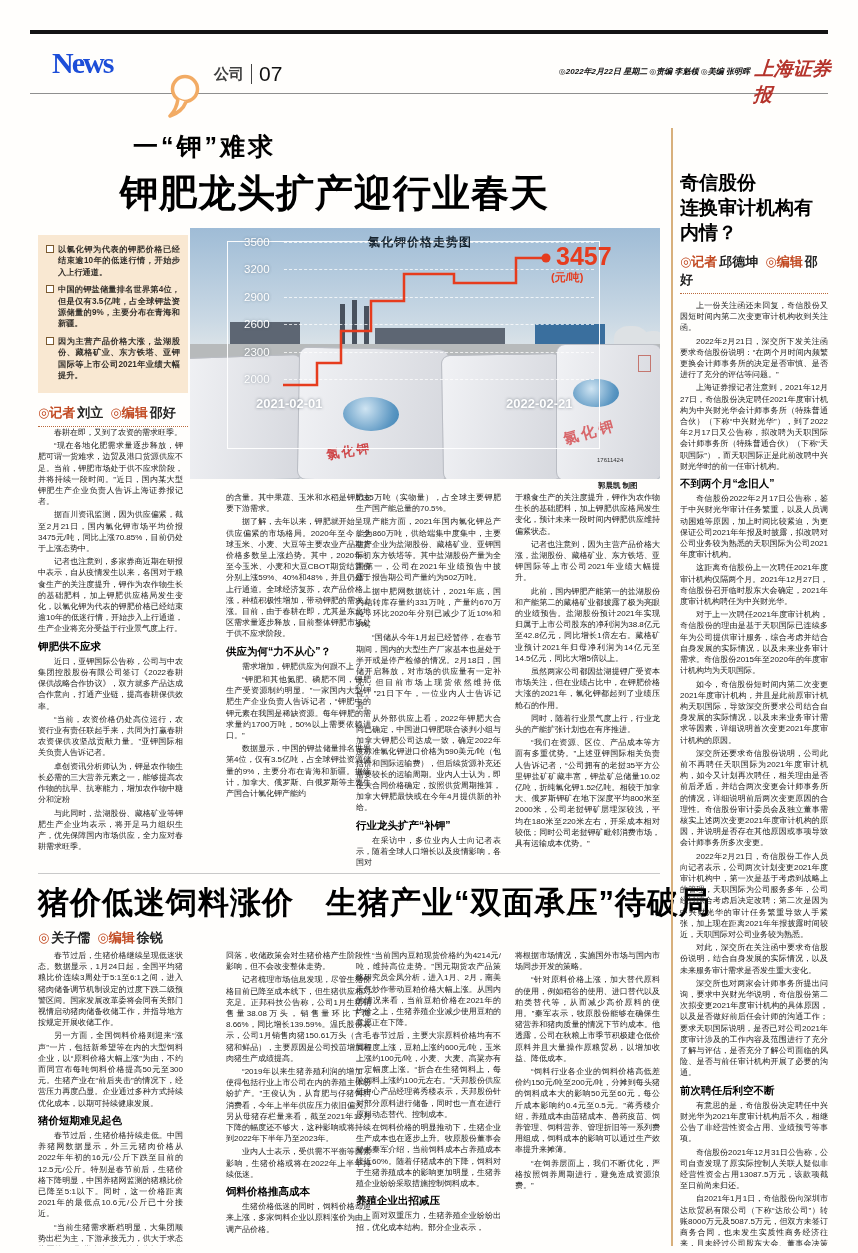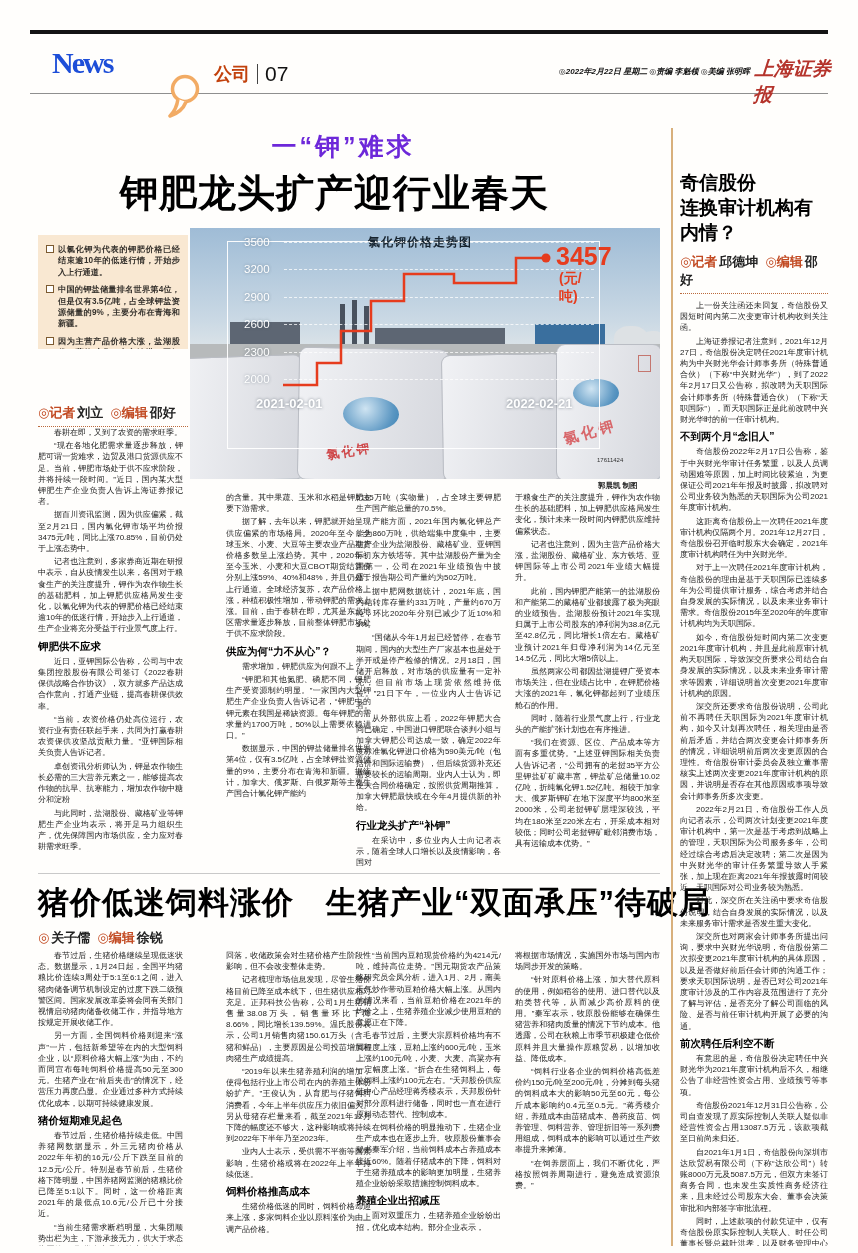--- a/index.html
+++ b/index.html
@@ -5,31 +5,31 @@
   html,body{margin:0;padding:0;background:#fff;}
   *{box-sizing:border-box;-webkit-text-size-adjust:none;}
   .page{position:relative;width:858px;height:1253px;margin:0 auto;background:#fffefc;
         font-family:"Liberation Sans","DejaVu Sans",sans-serif;color:#1c1c1c;overflow:hidden;}
   .abs{position:absolute;}
   
   .topbar{left:30px;top:30px;width:798px;height:4px;background:#141414;}
   .news-logo{left:52px;top:46px;font-size:30px;font-weight:800;letter-spacing:-2px;color:#1d4ed8;font-family:Liberation Serif, serif;}
   .bubble{left:164px;top:74px;width:42px;height:44px;z-index:3;}
   .section-wrap{left:214px;top:62px;display:flex;align-items:center;gap:7px;}
-  .section-name{font-size:18px;font-weight:800;color:#c2410c;}
+  .section-name{font-size:15px;font-weight:800;color:#404040;}
   .vbar{width:1px;height:20px;background:#444;display:inline-block;}
   .page-no{font-size:21px;font-weight:400;color:#111;}
   .head-line{left:30px;top:93px;width:798px;height:1px;background:#8f8f8f;}
   .dateline{left:470px;top:66px;width:280px;font-size:8px;font-weight:700;color:#111;text-align:right;font-style:italic;}
   .paper-name{left:754px;top:56px;width:78px;font-family:"Liberation Serif","DejaVu Serif",serif;
               font-style:italic;font-weight:700;font-size:19px;color:#b5342c;transform:skewX(-4deg);}
   
-  .kicker{left:133px;top:130px;width:420px;text-align:center;font-size:25px;font-weight:600;letter-spacing:3px;color:#6d28d9;}
+  .kicker{left:133px;top:130px;width:420px;font-size:25px;font-weight:600;letter-spacing:3px;color:#000000;}
   .lead-headline{left:120px;top:168px;width:540px;font-size:38px;font-weight:900;letter-spacing:1px;color:#000;white-space:nowrap;}
-  .hl-box{left:38px;top:235px;width:150px;height:114px;background:#f9e8d2;padding:9px 8px;overflow:hidden;}
+  .hl-box{left:38px;top:235px;width:150px;height:158px;background:#f9e8d2;padding:9px 8px;overflow:hidden;}
   .bullet{display:flex;gap:4px;margin-bottom:6px;}
   .cb{flex:0 0 8px;width:8px;height:8px;border:1.5px solid #7c5a30;background:#fff;margin-top:1px;}
   .bt{font-size:8.2px;line-height:11.4px;font-weight:700;color:#35312c;text-align:justify;}
   .byline{font-size:13px;font-weight:700;color:#222;}
   .byline .by-label{color:#c24a22;margin-right:2px;}
   .byline .by-name{margin-right:7px;}
   .byline.ruled{border-bottom:1px dotted #bb6a3c;padding-bottom:4px;}
   .lead-byline{left:38px;top:404px;width:150px;}
   
   .photo{left:190px;top:228px;width:470px;height:251px;overflow:hidden;background:linear-gradient(#9fbcd6 0px,#c9d8e4 90px,#dbe3e8 120px);}
@@ -42,21 +42,21 @@
   .bag-label{position:absolute;font-weight:800;color:#cf4a4c;letter-spacing:2px;white-space:nowrap;}
   .bag-logo{position:absolute;border-radius:50%;background:radial-gradient(circle at 40% 35%,#cfe4f2,#5a96c2 70%,#3c82b4);}
   .stamp{position:absolute;width:13px;height:17px;border:1.5px solid #c4766f;}
   .chart-box{position:absolute;left:37px;top:13px;width:373px;height:208px;border:1.5px solid rgba(255,255,255,.95);}
   .chart-title{position:absolute;left:140px;top:-8px;font-size:12px;font-weight:800;color:#16232e;letter-spacing:1px;}
   .grid-row{position:absolute;left:0;width:100%;height:0;}
   .ytick{position:absolute;left:16px;top:0;transform:translateY(-50%);font-size:11.5px;font-weight:400;color:#fff;text-shadow:0 0 3px rgba(40,60,80,.45);}
   .gridline{position:absolute;left:56px;right:5px;top:0;border-top:1px dashed rgba(255,255,255,.75);}
   .chart-svg{position:absolute;left:0;top:0;}
   .chart-end-val{position:absolute;left:328px;top:0px;font-size:25px;font-weight:800;color:#e63c1e;}
-  .chart-end-unit{position:absolute;left:331px;top:28px;font-size:14px;font-weight:700;color:#e63c1e;}
+  .chart-end-unit{position:absolute;left:323px;top:28px;font-size:11px;font-weight:700;color:#e63c1e;}
   .xlabel{position:absolute;top:154px;font-size:13px;font-weight:800;color:#fff;text-shadow:0 0 3px rgba(30,45,60,.5);}
   .xlabel.x1{left:28px;} .xlabel.x2{left:278px;}
   .photo-credit{left:598px;top:481px;font-size:7.5px;font-weight:700;color:#222;}
   
   .col{overflow:hidden;font-size:8px;line-height:11.2px;color:#1b1b1b;}
   .para{margin:0 0 2px;text-indent:2em;text-align:justify;}
   .para.cont{text-indent:0;}
   .subhead{font-size:10.5px;font-weight:800;color:#000;margin:6px 0 4px;text-indent:0;}
   .c1{left:38px;width:145px;}  .c2{left:197px;width:145px;margin-left:29px;}
   .c3{left:356px;width:145px;} .c4{left:515px;width:145px;}
@@ -248,20 +248,21 @@
 
   <div class="abs v-divider"></div>
   <aside class="abs right-art">
     <h2 class="r-headline">
       <span>奇信股份</span><br>
       <span>连换审计机构有内情？</span>
     </h2>
     <div class="byline"><span class="by-label">◎记者</span><span class="by-name">邱德坤</span><span class="by-label">◎编辑</span><span class="by-name">邵好</span></div>
     <div class="col-flow col" style="position:static;height:auto;">
         <p class="para">上一份关注函还未回复，奇信股份又因短时间内第二次变更审计机构收到关注函。</p>
+        <p class="para">2022年2月21日，深交所下发关注函要求奇信股份说明：“在两个月时间内频繁更换会计师事务所的决定是否审慎、是否进行了充分的评估等问题。”</p>
         <p class="para">上海证券报记者注意到，2021年12月27日，奇信股份决定聘任2021年度审计机构为中兴财光华会计师事务所（特殊普通合伙）（下称“中兴财光华”），到了2022年2月17日又公告称，拟改聘为天职国际会计师事务所（特殊普通合伙）（下称“天职国际”），而天职国际正是此前改聘中兴财光华时的前一任审计机构。</p>
         <h4 class="subhead">不到两个月“念旧人”</h4>
         <p class="para">奇信股份2022年2月17日公告称，鉴于中兴财光华审计任务繁重，以及人员调动困难等原因，加上时间比较紧迫，为更保证公司2021年年报及时披露，拟改聘对公司业务较为熟悉的天职国际为公司2021年度审计机构。</p>
         <p class="para">这距离奇信股份上一次聘任2021年度审计机构仅隔两个月。2021年12月27日，奇信股份召开临时股东大会确定，2021年度审计机构聘任为中兴财光华。</p>
         <p class="para">对于上一次聘任2021年度审计机构，奇信股份的理由是基于天职国际已连续多年为公司提供审计服务，综合考虑并结合自身发展的实际情况，以及未来业务审计需求。奇信股份2015年至2020年的年度审计机构均为天职国际。</p>
         <p class="para">如今，奇信股份短时间内第二次变更2021年度审计机构，并且是此前原审计机构天职国际，导致深交所要求公司结合自身发展的实际情况，以及未来业务审计需求等因素，详细说明首次变更2021年度审计机构的原因。</p>
         <p class="para">深交所还要求奇信股份说明，公司此前不再聘任天职国际为2021年度审计机构，如今又计划再次聘任，相关理由是否前后矛盾，并结合两次变更会计师事务所的情况，详细说明前后两次变更原因的合理性。奇信股份审计委员会及独立董事需核实上述两次变更2021年度审计机构的原因，并说明是否存在其他原因或事项导致会计师事务所多次变更。</p>
         <p class="para">2022年2月21日，奇信股份工作人员向记者表示，公司两次计划变更2021年度审计机构中，第一次是基于考虑到战略上的管理，天职国际为公司服务多年，公司经过综合考虑后决定改聘；第二次是因为中兴财光华的审计任务繁重导致人手紧张，加上现在距离2021年年报披露时间较近，天职国际对公司业务较为熟悉。</p>
         <p class="para">对此，深交所在关注函中要求奇信股份说明，结合自身发展的实际情况，以及未来服务审计需求是否发生重大变化。</p>
         <p class="para">深交所也对两家会计师事务所提出问询，要求中兴财光华说明，奇信股份第二次拟变更2021年度审计机构的具体原因，以及是否做好前后任会计师的沟通工作；要求天职国际说明，是否已对公司2021年度审计涉及的工作内容及范围进行了充分了解与评估，是否充分了解公司面临的风险、是否与前任审计机构开展了必要的沟通。</p>

